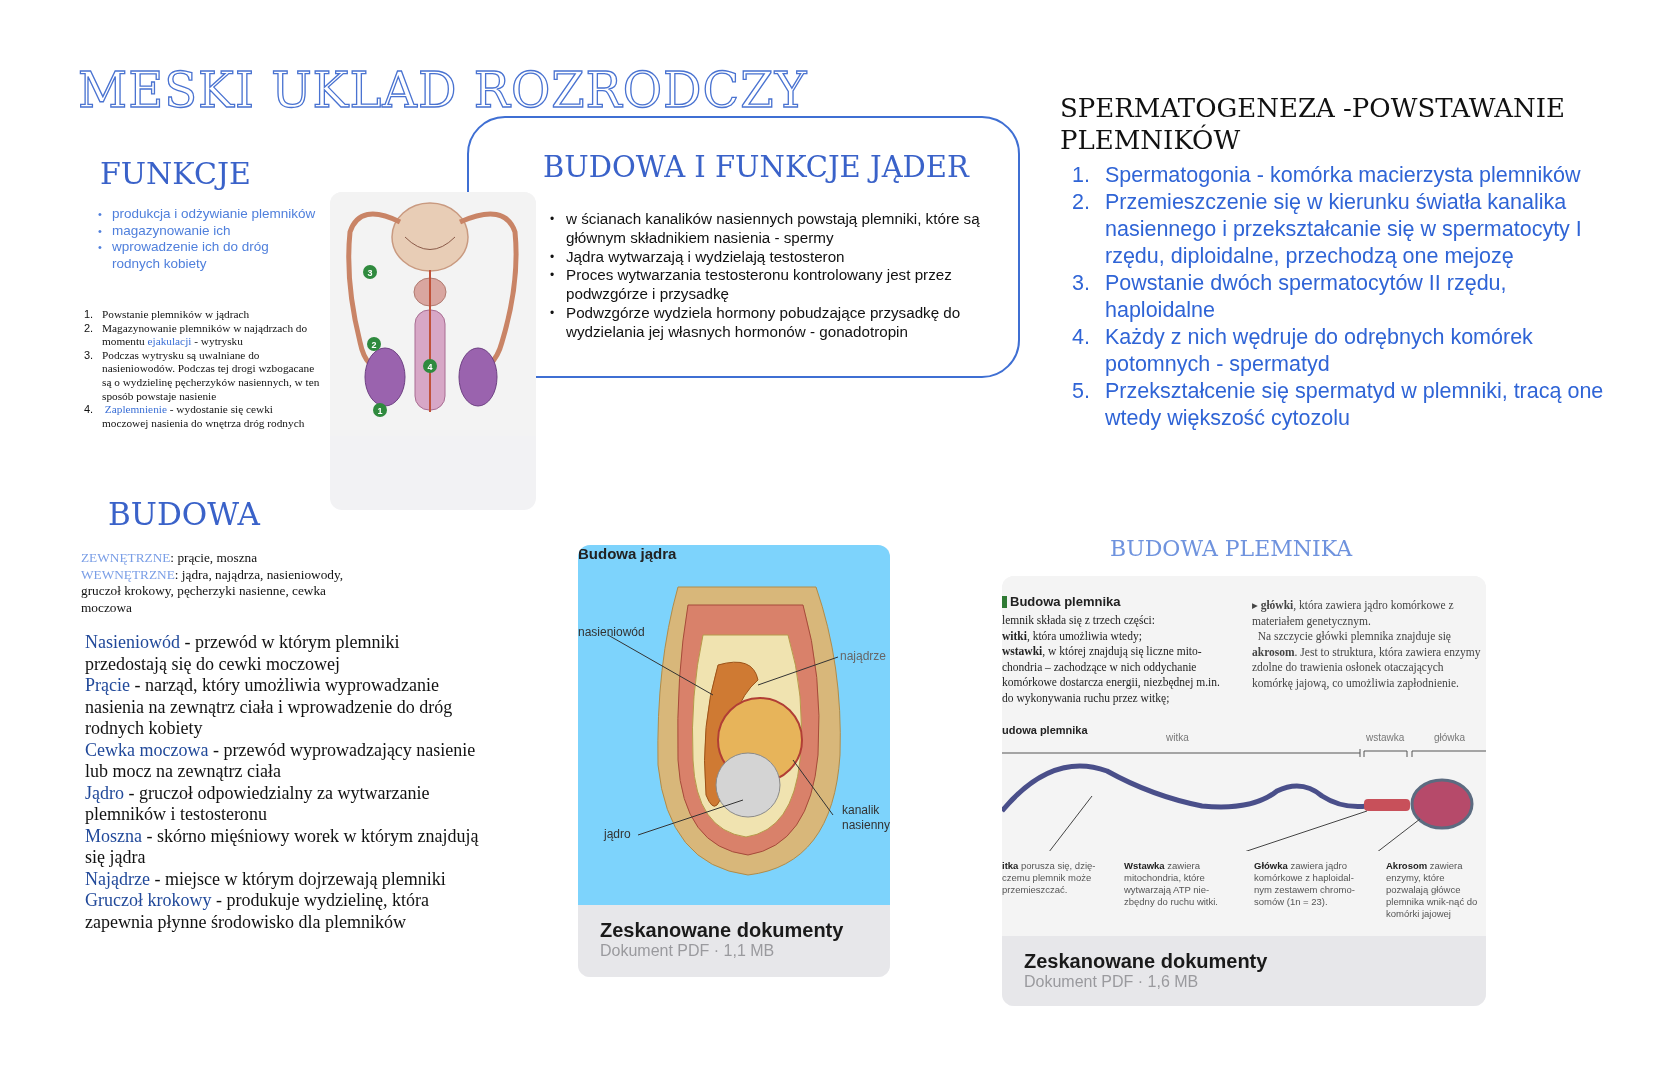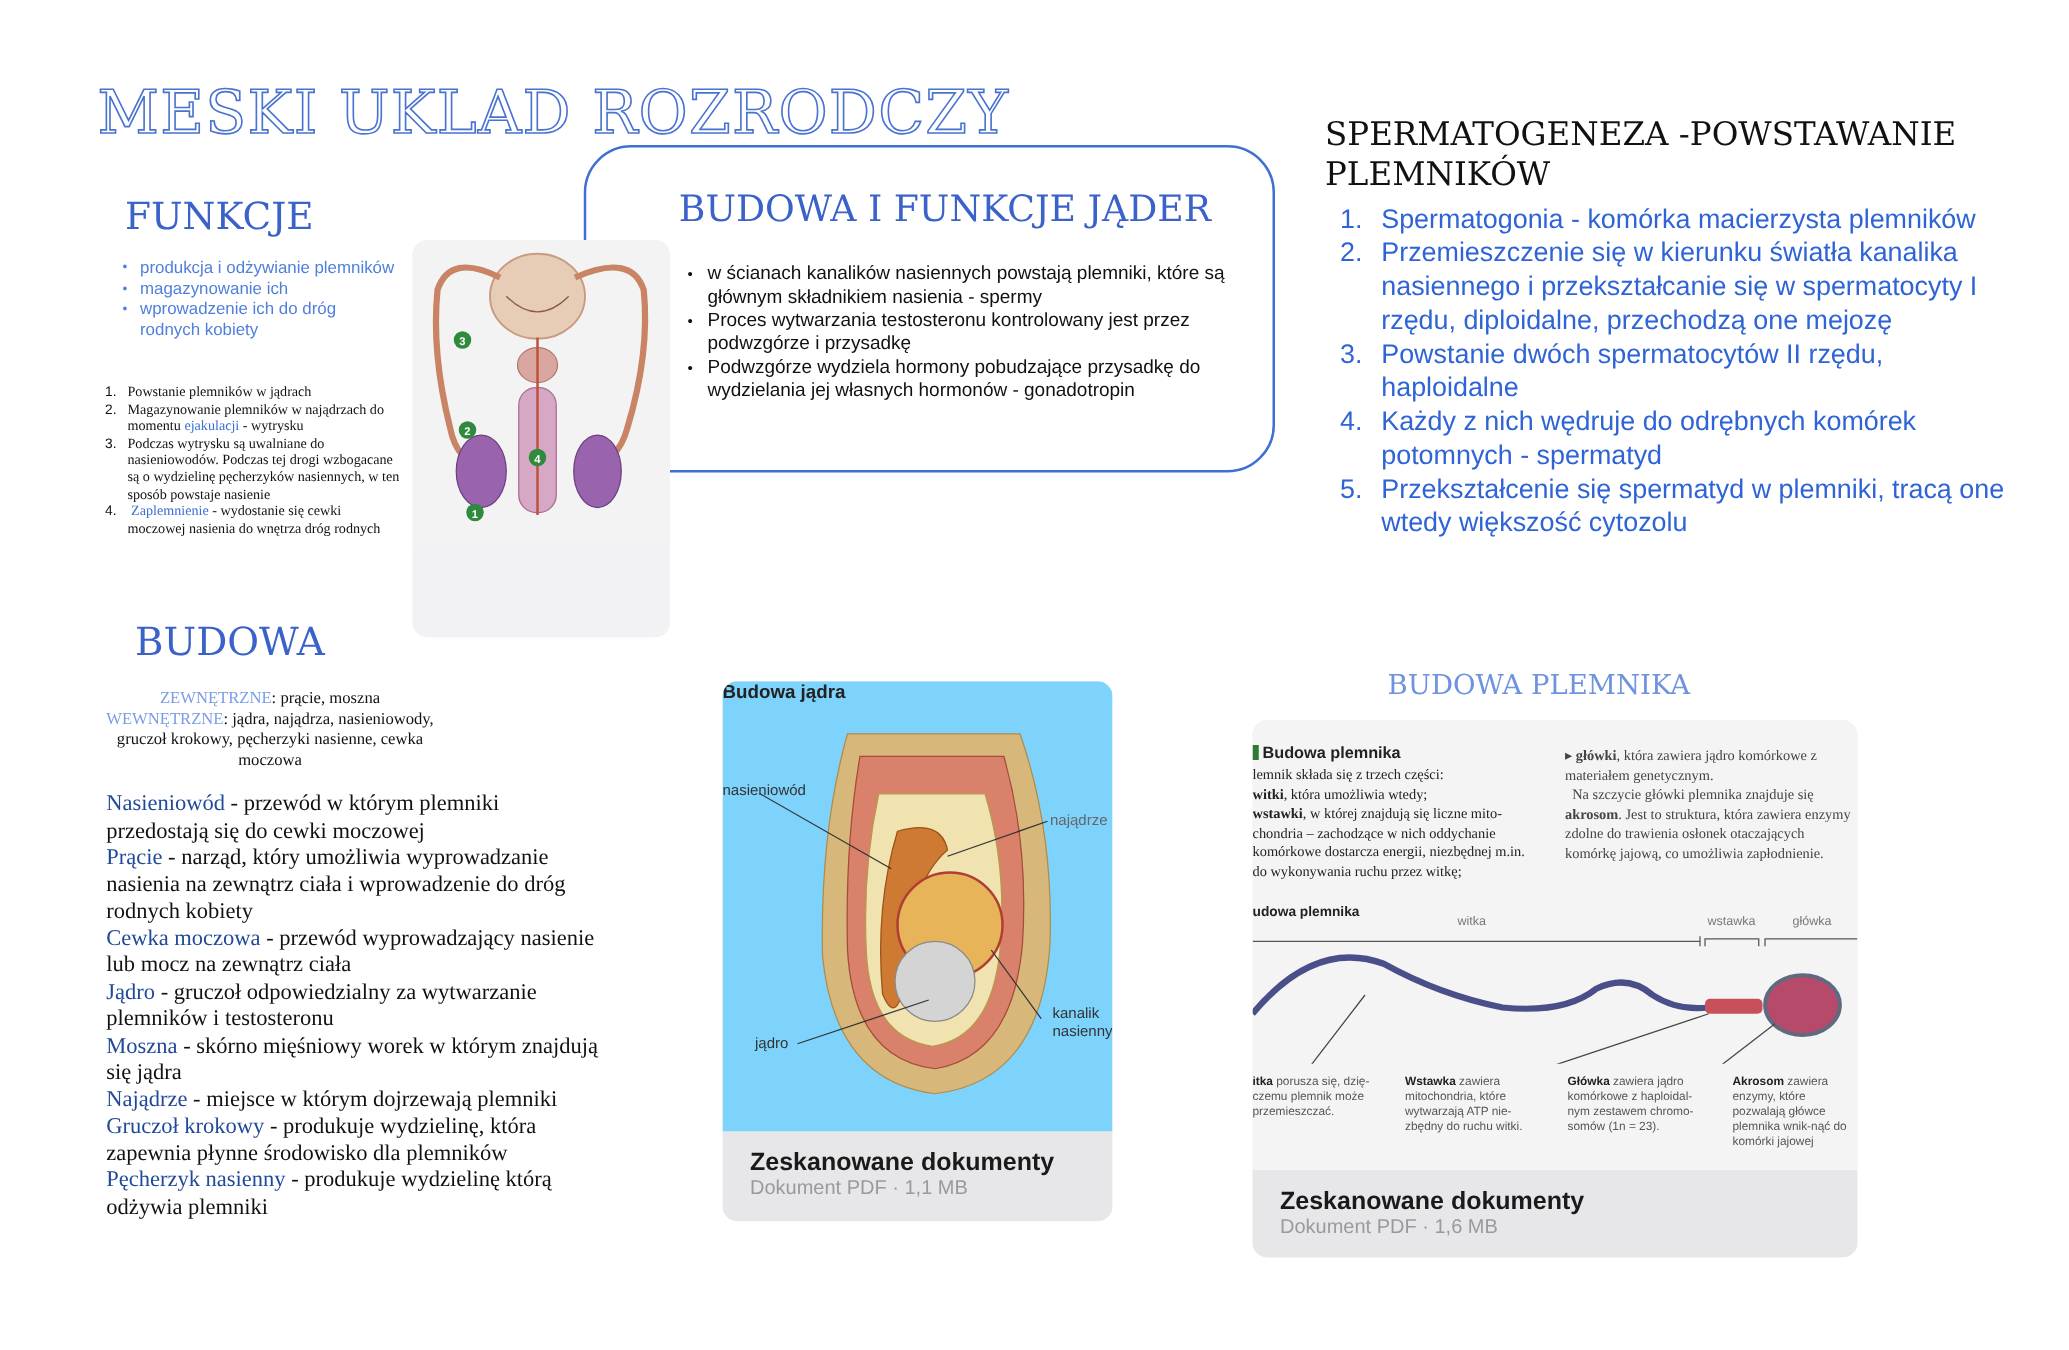--- a/index.html
+++ b/index.html
@@ -25,21 +25,21 @@
   .funkcje-bullets li { position: relative; padding-left: 14px; }
   .funkcje-bullets li::before { content: "•"; position: absolute; left: 0; top: 0; color: #4f7fdc; font-size: 11px; }
 
   .steps-list { left: 82px; top: 308px; width: 240px; font-family: "Liberation Serif", serif; font-size: 11.3px; line-height: 13.6px; color: #111; list-style: none; }
   .steps-list li { position: relative; padding-left: 20px; }
   .steps-list .num { position: absolute; left: 2px; top: 0; font-family: "Liberation Sans", sans-serif; font-size: 11px; }
   .hl { color: #3a6fd6; }
 
   .budowa-title { left: 108px; top: 496px; font-size: 31px; }
 
-  .zew { left: 81px; top: 550px; width: 270px; font-family: "Liberation Serif", serif; font-size: 13.3px; line-height: 16.5px; color: #111; text-align: center; }
+  .zew { left: 81px; top: 550px; width: 270px; font-family: "Liberation Serif", serif; font-size: 13.3px; line-height: 16.5px; color: #111; }
   .zew .lbl { color: #7a9ee6; font-weight: normal; }
 
   .defs { left: 85px; top: 632px; width: 400px; font-family: "Liberation Serif", serif; font-size: 18px; line-height: 21.5px; color: #111; }
   .defs .term { color: #21499a; }
 
   
   .pdf-card { background: #f2f2f4; border-radius: 12px; overflow: hidden; }
   .pdf-thumb { position: relative; background: #f3f3f3; }
   .pdf-footer { background: #e7e7ea; padding: 0 20px; }
   .pdf-name { font-size: 20px; font-weight: bold; color: #1a1a1a; white-space: nowrap; }
@@ -114,27 +114,27 @@
 </div>
 
 <div class="abs defs">
   <div><span class="term">Nasieniowód</span><span> - przewód w którym plemniki przedostają się do cewki moczowej</span></div>
   <div><span class="term">Prącie</span><span> - narząd, który umożliwia wyprowadzanie nasienia na zewnątrz ciała i wprowadzenie do dróg rodnych kobiety</span></div>
   <div><span class="term">Cewka moczowa</span><span> - przewód wyprowadzający nasienie lub mocz na zewnątrz ciała</span></div>
   <div><span class="term">Jądro</span><span> - gruczoł odpowiedzialny za wytwarzanie plemników i testosteronu</span></div>
   <div><span class="term">Moszna</span><span> - skórno mięśniowy worek w którym znajdują się jądra</span></div>
   <div><span class="term">Najądrze</span><span> - miejsce w którym dojrzewają plemniki</span></div>
   <div><span class="term">Gruczoł krokowy</span><span> - produkuje wydzielinę, która zapewnia płynne środowisko dla plemników</span></div>
-  <div><span class="term">Pęcherzyk nasienny</span><span> - produkuje wydzielinę którą odżywia plemniki</span></div>
 </div>
 
 <div class="abs jader-box"></div>
 <div class="abs serif-blue jader-title">BUDOWA I FUNKCJE JĄDER</div>
 <ul class="abs jader-bullets">
   <li>w ścianach kanalików nasiennych powstają plemniki, które są głównym składnikiem nasienia - spermy</li>
+  <li>Jądra wytwarzają i wydzielają testosteron</li>
   <li>Proces wytwarzania testosteronu kontrolowany jest przez podwzgórze i przysadkę</li>
   <li>Podwzgórze wydziela hormony pobudzające przysadkę do wydzielania jej własnych hormonów - gonadotropin</li>
 </ul>
 
 <div class="abs pdf-card card1">
   <div class="pdf-thumb">
     <svg width="206" height="244" viewBox="0 0 206 244">
 
       <ellipse cx="100" cy="45" rx="38" ry="34" fill="#e8cdb6" stroke="#c99a80" stroke-width="1.5"></ellipse>
       <path d="M75 45 Q100 70 125 45" stroke="#8a5a48" stroke-width="1" fill="none"></path>

